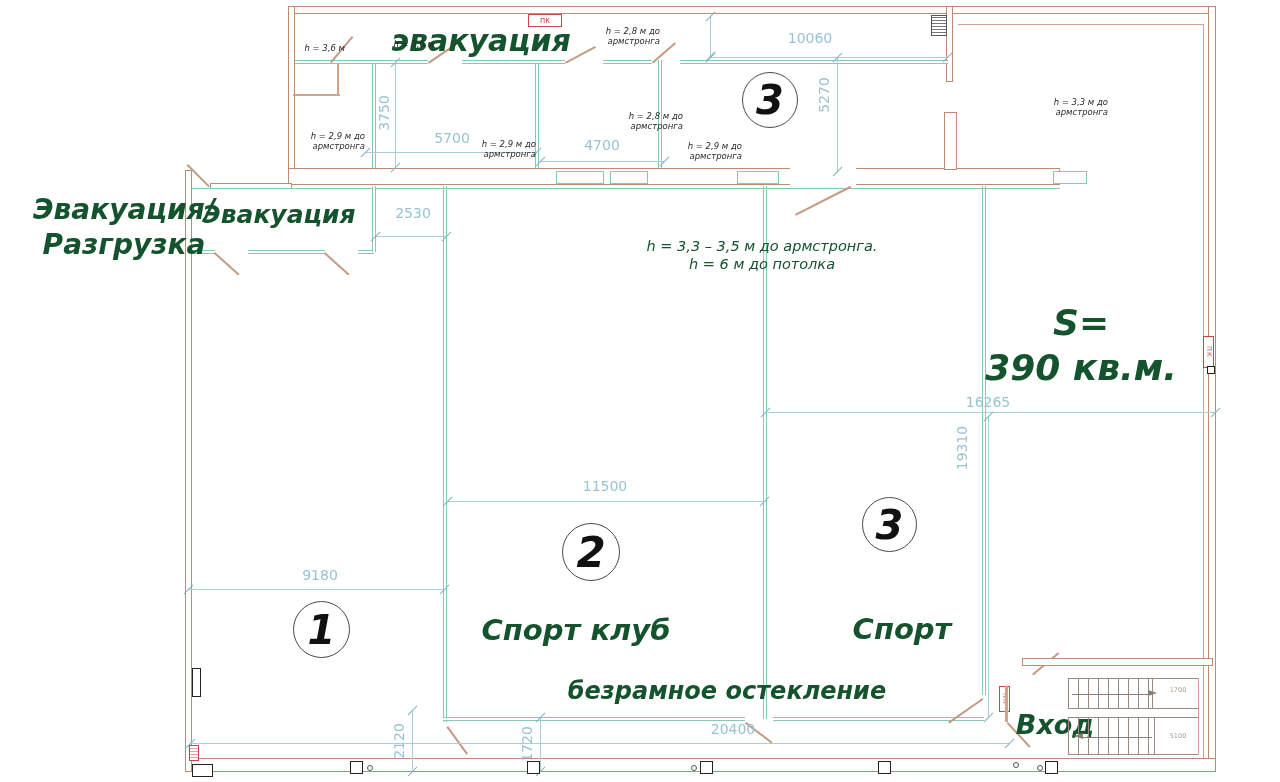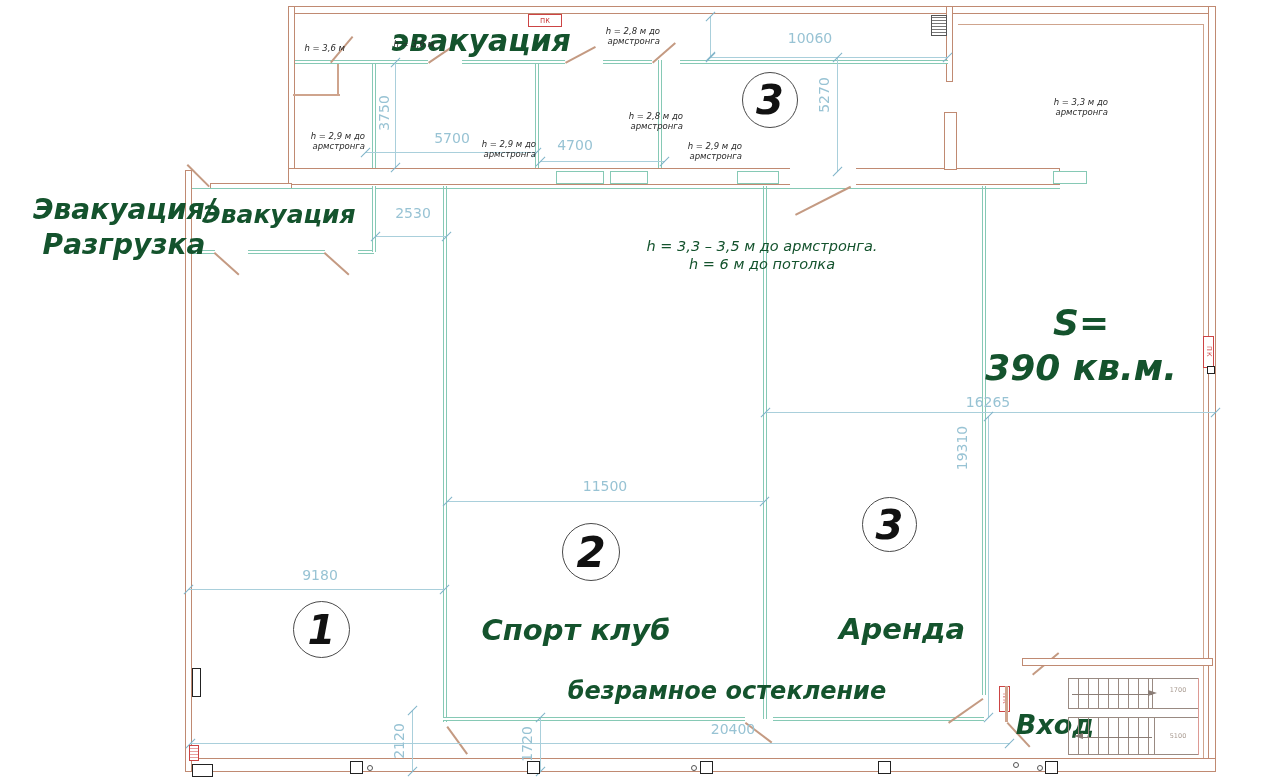--- a/index.html
+++ b/index.html
@@ -114,21 +114,21 @@
   <div class="door" style="left:1008px;top:722px;width:33px;transform:rotate(47deg);"></div>
 
   <div class="dimv" style="left:710px;top:16px;height:41px;"></div>
   <div class="dimh" style="left:710px;top:57px;width:238px;"></div>
   <div class="dl" style="left:760px;top:30px;width:100px;">10060</div>
   <div class="dimv" style="left:837px;top:57px;height:115px;"></div>
   <div class="dl dlv" style="left:794px;top:87px;width:60px;">5270</div>
   <div class="dimh" style="left:365px;top:152px;width:172px;"></div>
   <div class="dl" style="left:402px;top:130px;width:100px;">5700</div>
   <div class="dimh" style="left:540px;top:161px;width:125px;"></div>
-  <div class="dl" style="left:525px;top:137px;width:100px;">4700</div>
+  <div class="dl" style="left:552px;top:137px;width:100px;">4700</div>
   <div class="dimv" style="left:395px;top:62px;height:106px;"></div>
   <div class="dl dlv" style="left:354px;top:105px;width:60px;">3750</div>
   <div class="dimh" style="left:375px;top:236px;width:72px;"></div>
   <div class="dl" style="left:363px;top:205px;width:100px;">2530</div>
   <div class="dimh" style="left:447px;top:501px;width:318px;"></div>
   <div class="dl" style="left:555px;top:478px;width:100px;">11500</div>
   <div class="dimh" style="left:188px;top:589px;width:257px;"></div>
   <div class="dl" style="left:270px;top:567px;width:100px;">9180</div>
   <div class="dimh" style="left:765px;top:412px;width:451px;"></div>
   <div class="dl" style="left:938px;top:394px;width:100px;">16265</div>
@@ -148,21 +148,21 @@
 
   <div class="note bold" style="left:381px;top:22px;width:200px;font-size:30px;">эвакуация</div>
   <div class="note bold" style="left:24px;top:192px;width:200px;font-size:28px;">Эвакуация/
 Разгрузка</div>
   <div class="note bold" style="left:179px;top:199px;width:200px;font-size:25px;">Эвакуация</div>
   <div class="note" style="left:637px;top:237px;width:250px;font-size:14.5px;">h = 3,3 – 3,5 м до армстронга.
 h = 6 м до потолка</div>
   <div class="note bold" style="left:956px;top:300px;width:250px;font-size:36px;line-height:1.25;">S=
 390 кв.м.</div>
   <div class="note bold" style="left:426px;top:612px;width:300px;font-size:29px;">Спорт клуб</div>
-  <div class="note bold" style="left:752px;top:611px;width:300px;font-size:29px;">Аренда</div>
+  <div class="note bold" style="left:752px;top:611px;width:300px;font-size:29px;">Спорт</div>
   <div class="note bold" style="left:527px;top:676px;width:400px;font-size:24px;">безрамное остекление</div>
   <div class="note bold" style="left:1005px;top:708px;width:100px;font-size:27px;">Вход</div>
 
   <div class="hn" style="left:285px;top:43px;width:60px;">h = 3,6 м</div>
   <div class="hn" style="left:374px;top:39px;width:60px;">h = 3,6 м</div>
   <div class="hn" style="left:600px;top:26px;width:60px;">h = 2,8 м до
 армстронга</div>
   <div class="hn" style="left:623px;top:111px;width:60px;">h = 2,8 м до
 армстронга</div>
   <div class="hn" style="left:305px;top:131px;width:60px;">h = 2,9 м до

